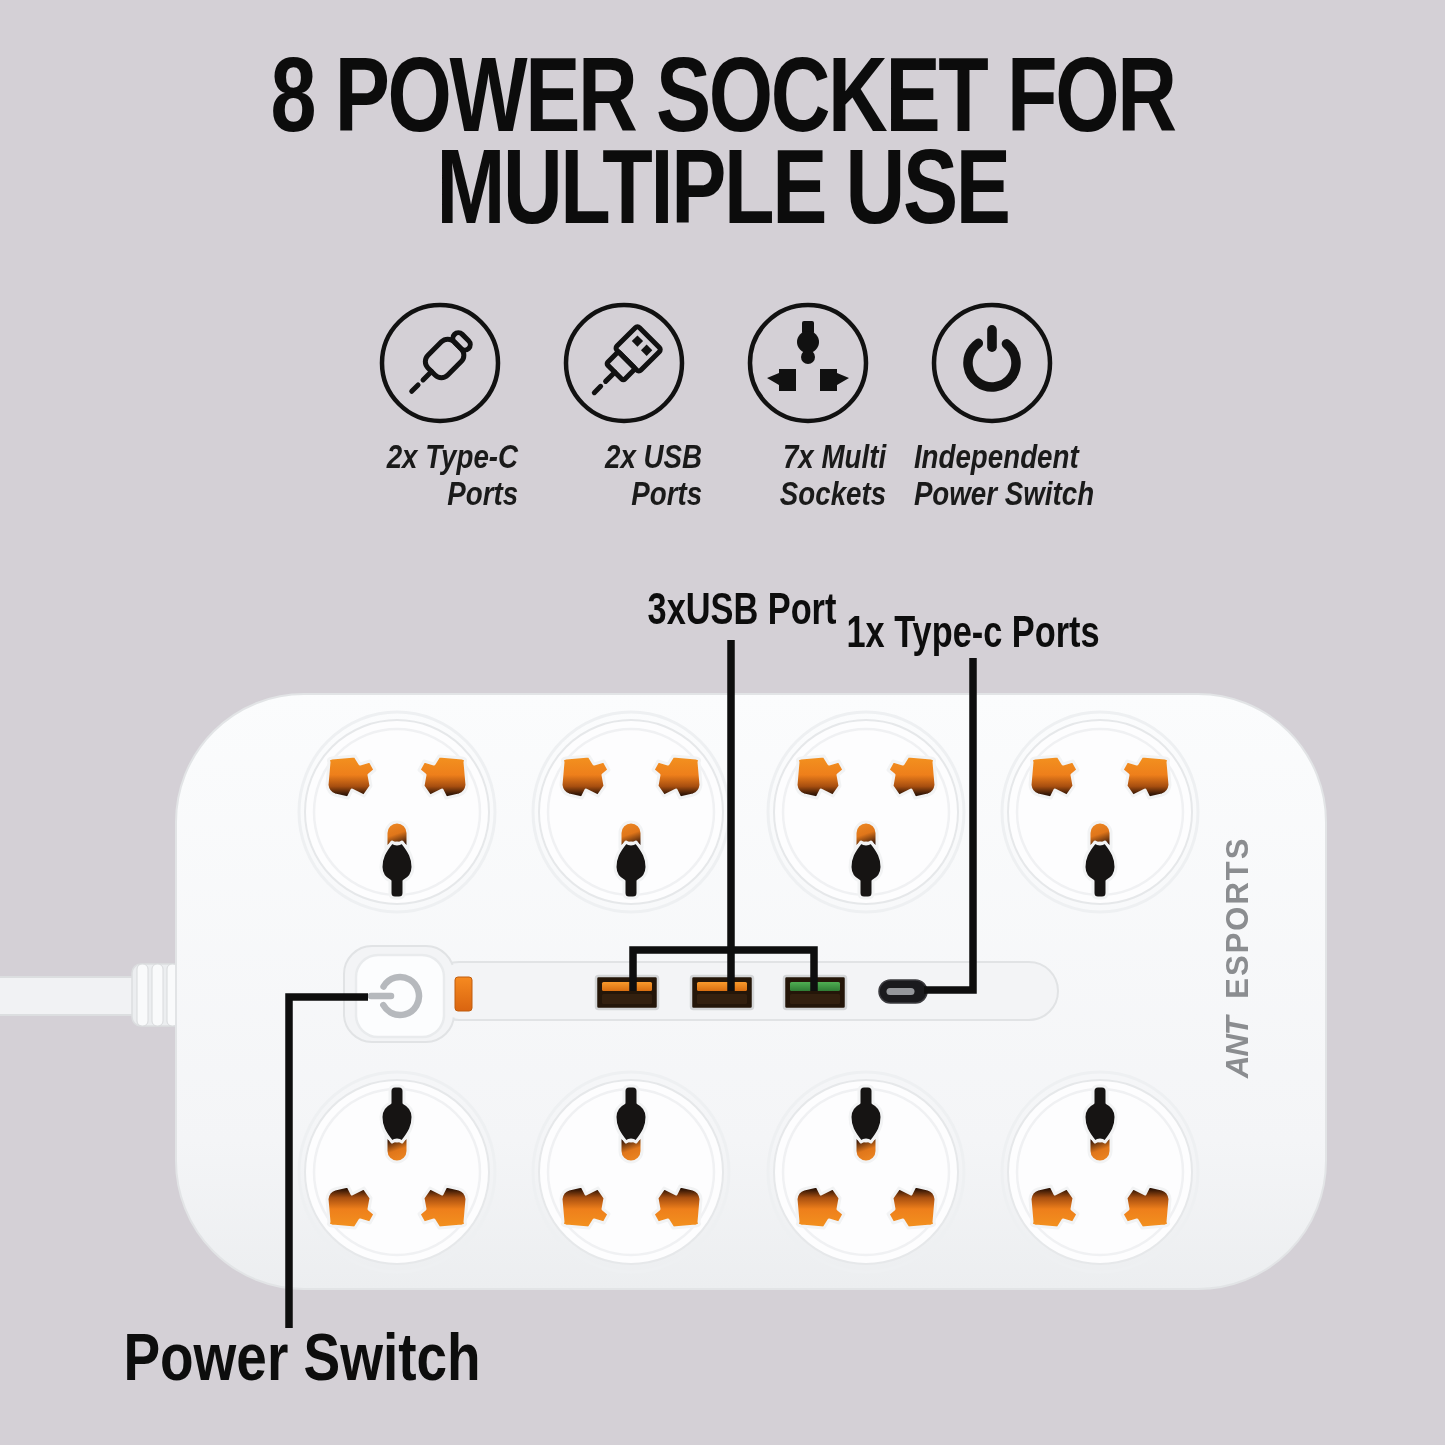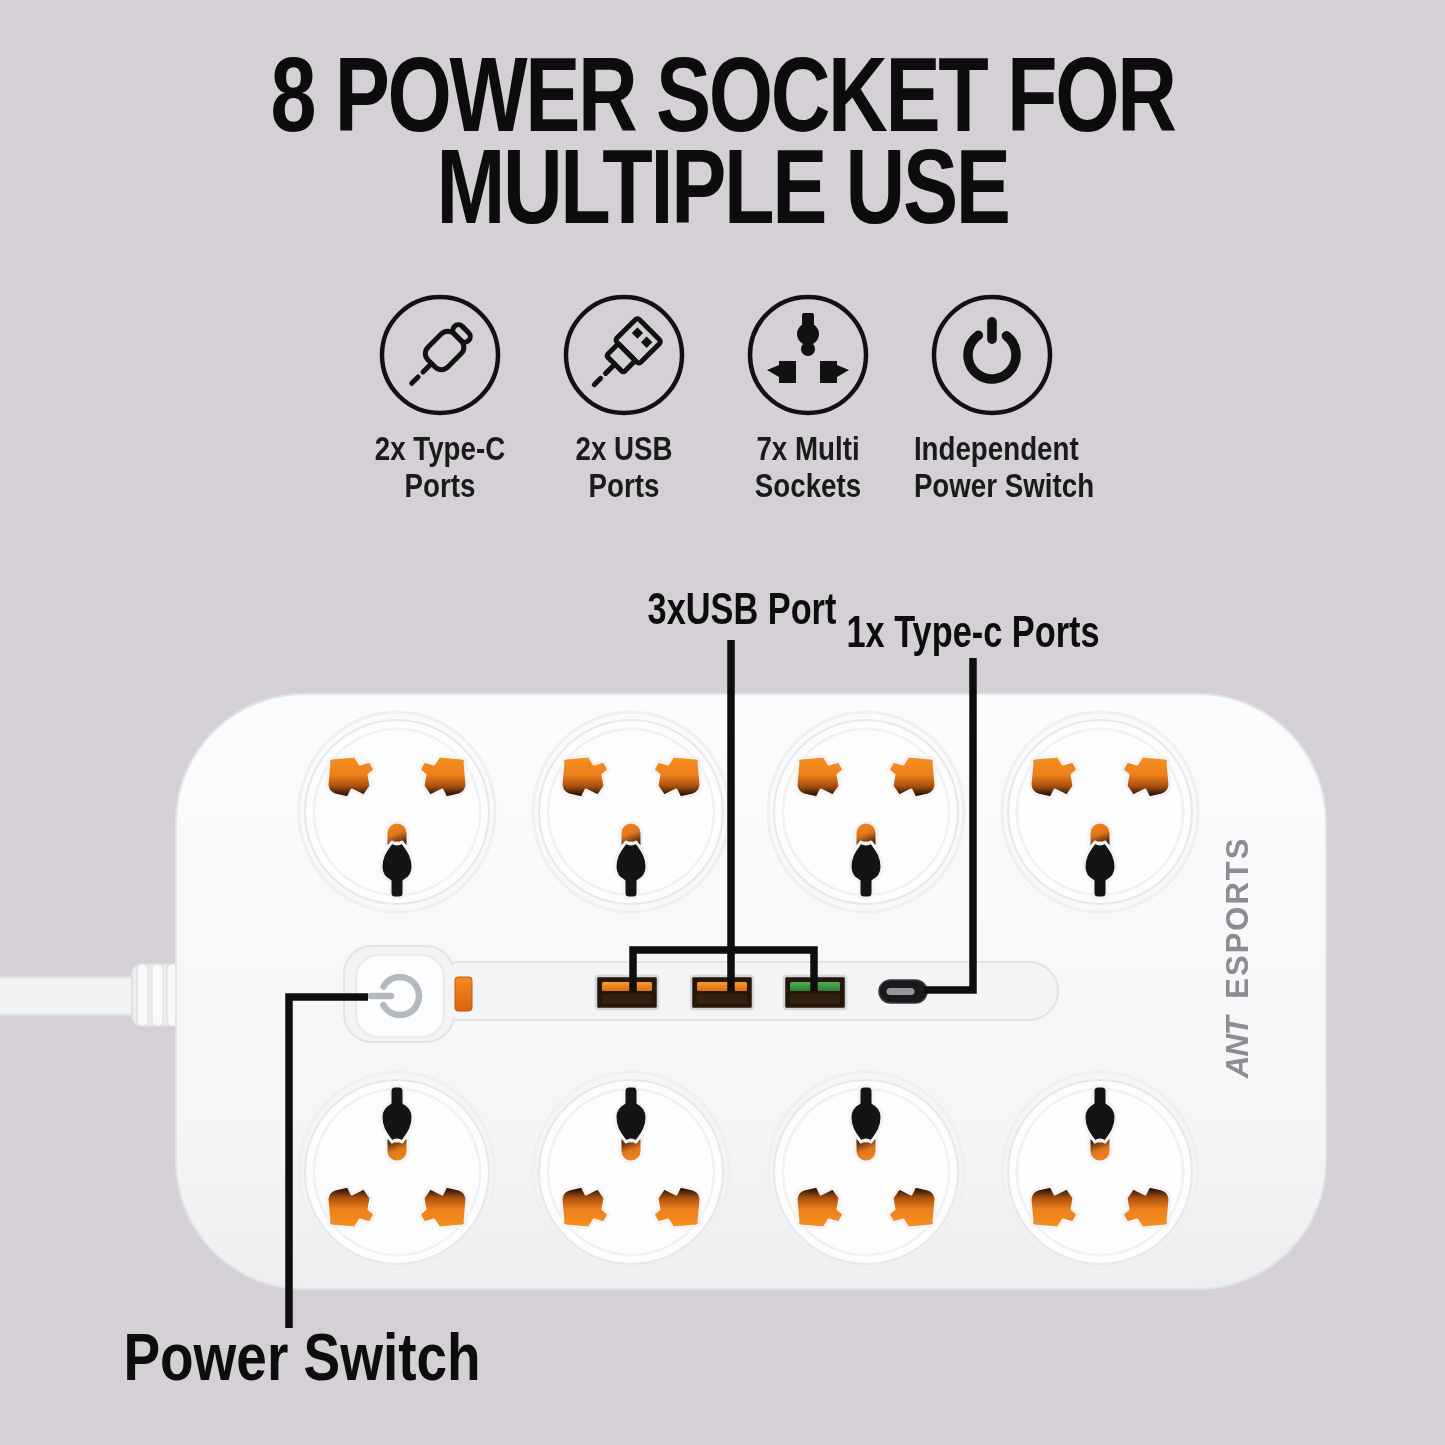--- a/index.html
+++ b/index.html
@@ -9,21 +9,21 @@
     font-family:"Liberation Sans",sans-serif;
   }
   .title{
     position:absolute;top:48px;left:0;width:100%;
     text-align:center;color:#0c0c0c;
     font-weight:900;font-size:106px;line-height:0.87;letter-spacing:-3px;
     transform:scaleX(0.78);transform-origin:50% 0;
   }
   .title div{white-space:nowrap;}
   .features{position:absolute;top:0;left:0;width:100%;height:0;}
-  .feature{position:absolute;width:186px;top:293px;text-align:center;}
+  .feature{position:absolute;width:186px;top:301px;text-align:right;font-style:italic;}
   .feature .ficon{width:124px;height:124px;margin:0 auto;display:block;}
   .feature .cap{
     margin-top:13px;color:#1a1a1a;font-weight:700;font-size:33px;line-height:37px;
     transform:scaleX(0.84);transform-origin:50% 0;white-space:nowrap;
   }
   .callout-label{
     position:absolute;color:#0d0d0d;font-weight:700;white-space:nowrap;
     transform:translateX(-50%) scaleX(0.78);z-index:3;
   }
   #callout-usb{left:742px;top:586px;font-size:44px;line-height:46px;}

